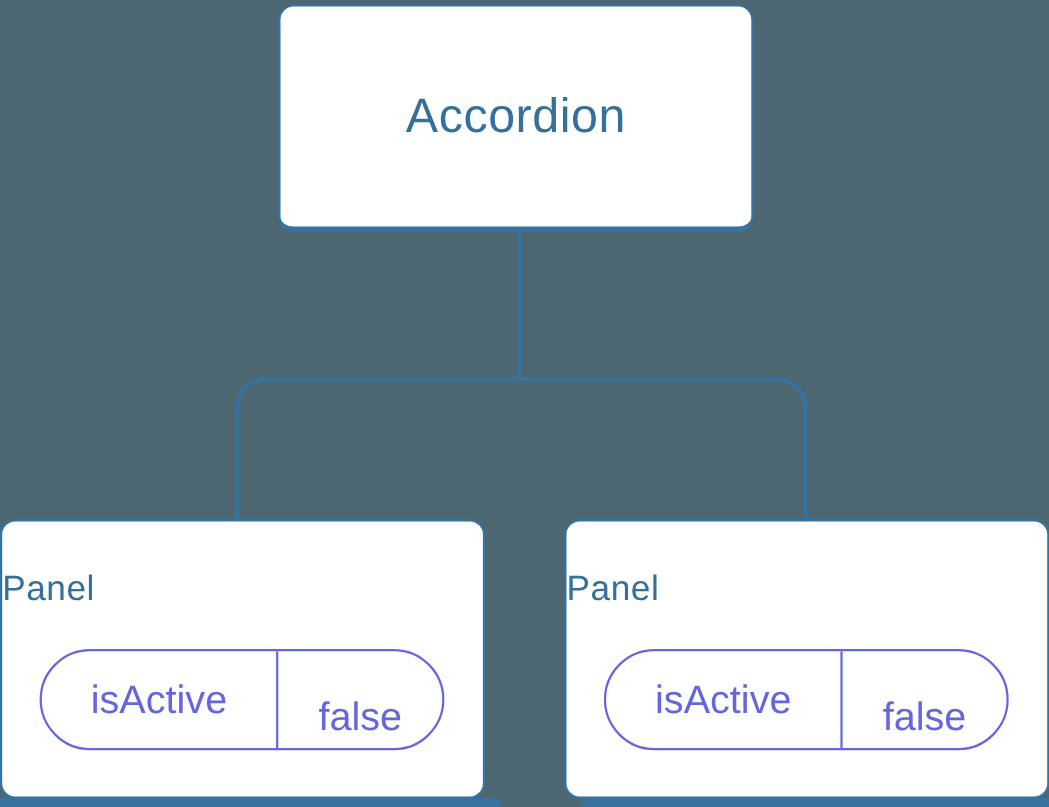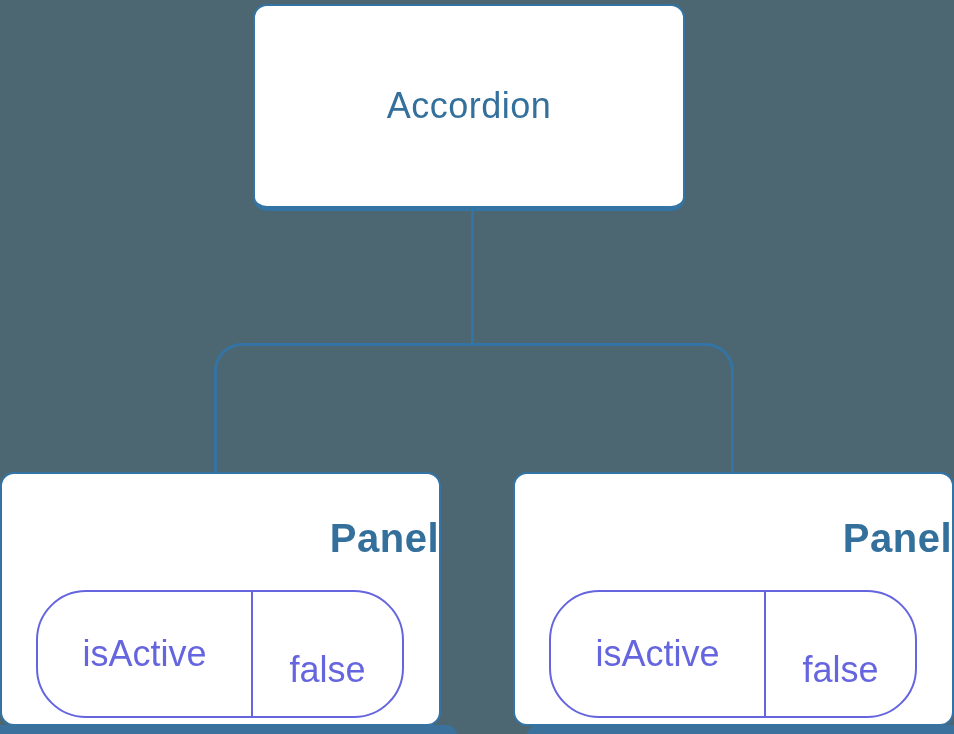--- a/index.html
+++ b/index.html
@@ -27,21 +27,21 @@
     border: 2.5px solid var(--line);
     border-radius: 14px;
   }
   .root-node {
     left: 253px; top: 4px;
     width: 432px; height: 207px;
     border-bottom-width: 5px;
     display: flex; align-items: center; justify-content: center;
   }
   .node-label {
-    font-size: 36px;
+    font-size: 44px;
     font-weight: 500;
     color: var(--node-text);
     letter-spacing: 0.5px;
   }
   
   .connector-stem {
     position: absolute;
     left: 471px; top: 211px;
     width: 3px; height: 134px;
     background: var(--line);
@@ -60,30 +60,30 @@
   
   .panel-node {
     top: 472px;
     width: 441px; height: 254px;
   }
   .panel-left  { left: 0px; }
   .panel-right { left: 513px; }
   .panel-title {
     position: absolute;
     top: 42px; left: 0; right: 0;
-    text-align: right;
-    font-size: 40px;
-    font-weight: 700;
+    text-align: left;
+    font-size: 32px;
+    font-weight: 400;
     color: var(--node-text);
     letter-spacing: 0.5px;
   }
   .prop-pill {
     position: absolute;
     top: 116px; left: 34px;
-    width: 368px; height: 128px;
+    width: 368px; height: 92px;
     border: 2px solid var(--prop);
     border-radius: 50px;
     display: flex;
     align-items: stretch;
     overflow: hidden;
     justify-content: center;
   }
   .prop-cell {
     display: flex; align-items: center; justify-content: center;
     font-size: 36px;

